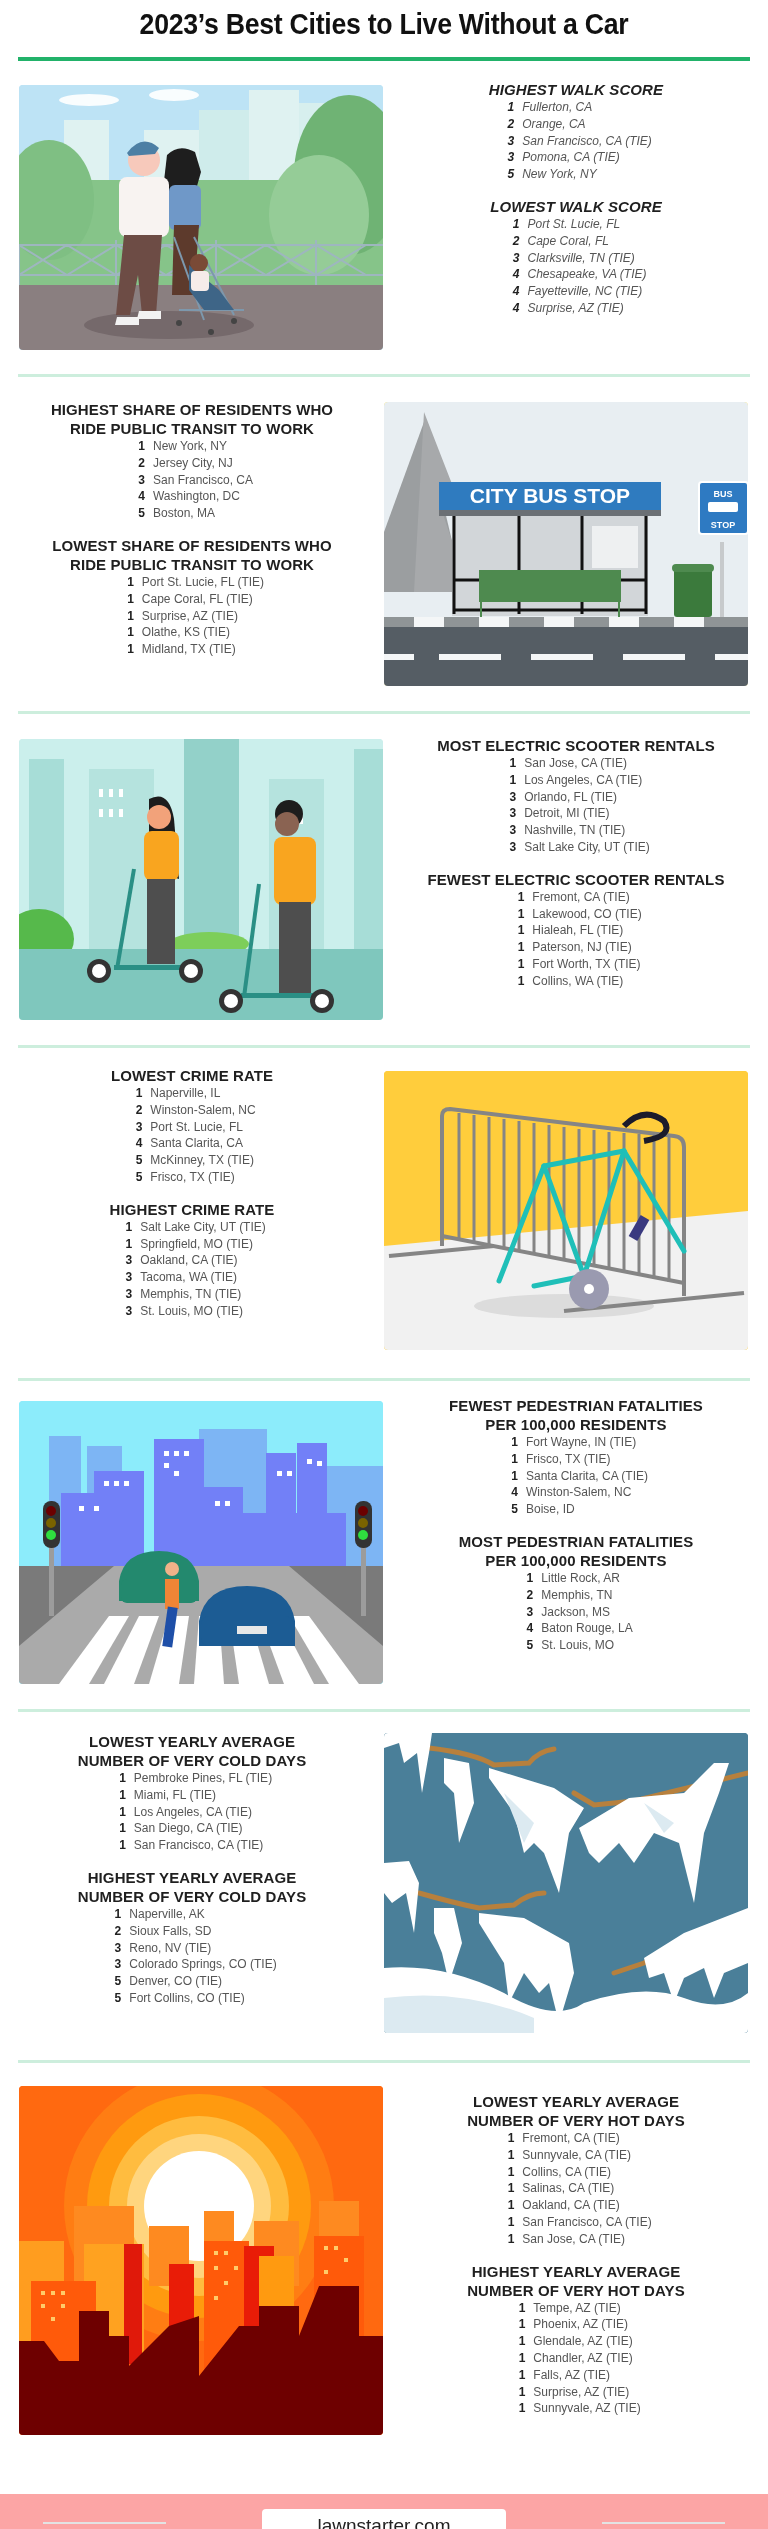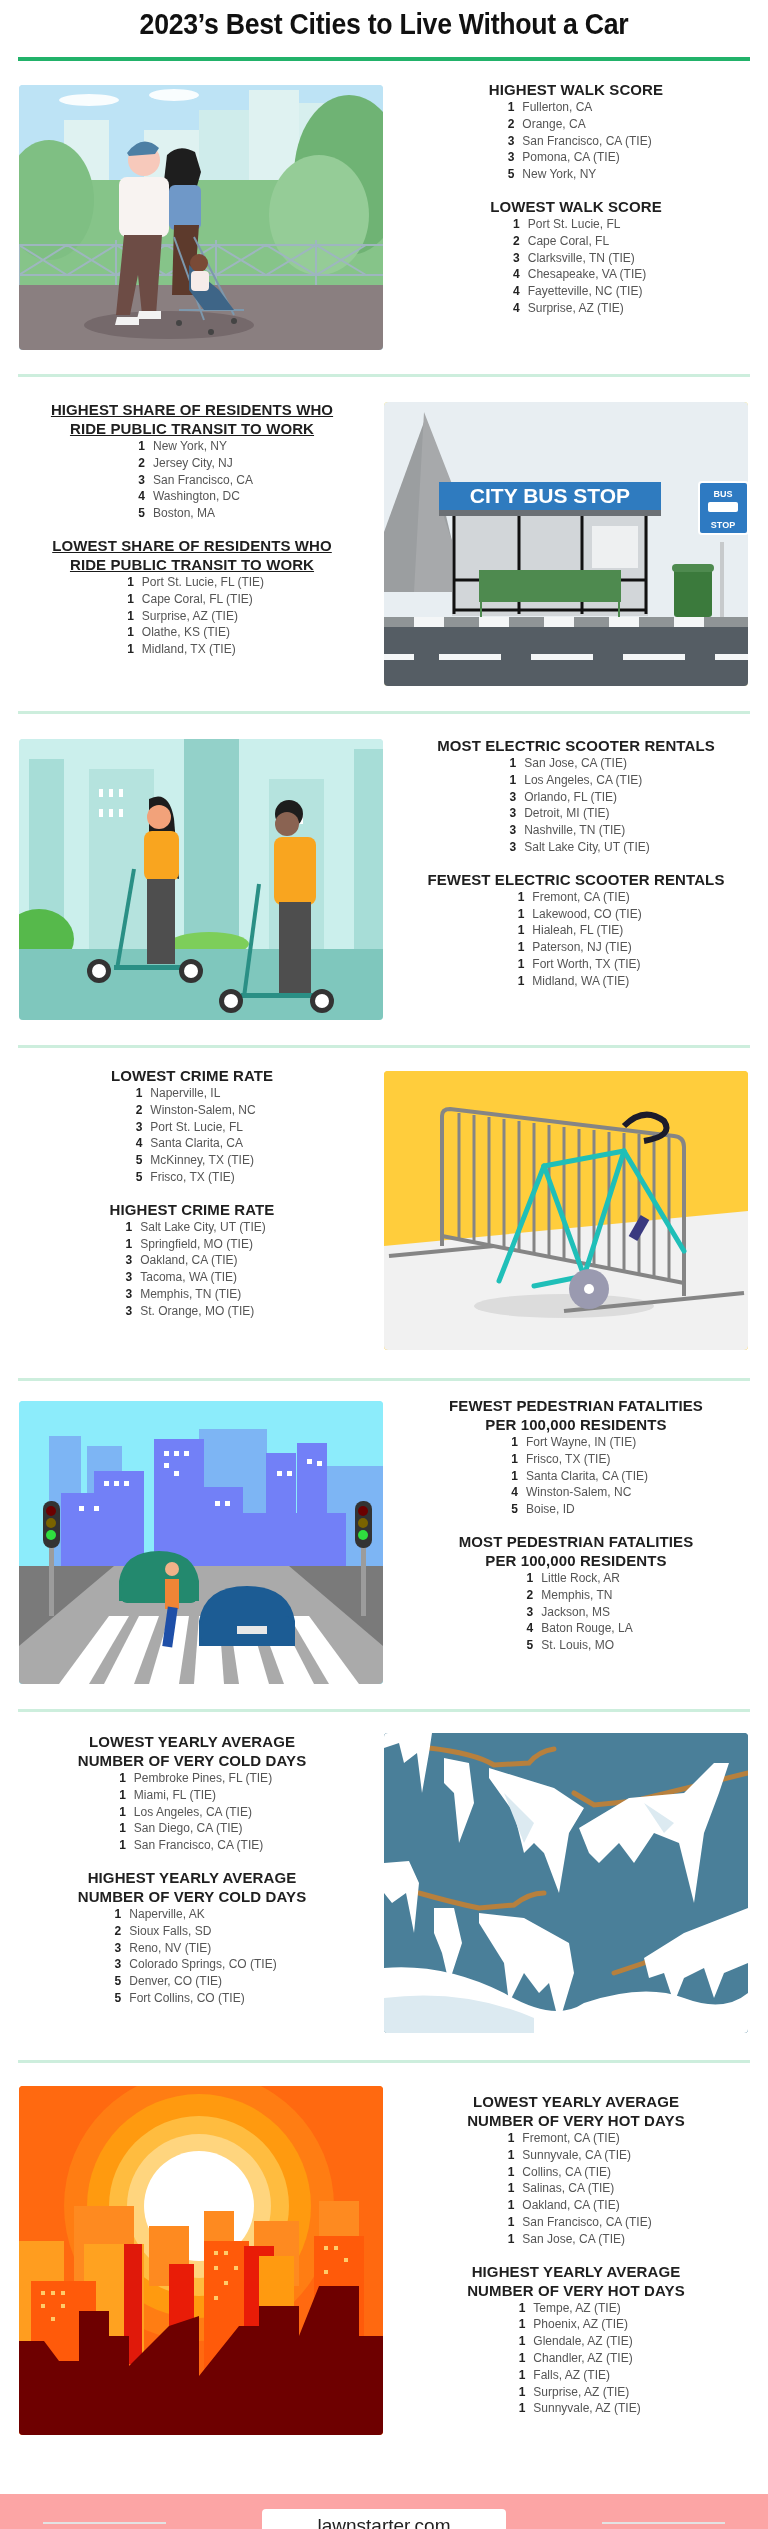--- a/index.html
+++ b/index.html
@@ -70,21 +70,21 @@
         <line x1="160" y1="225" x2="225" y2="225"></line>
       </g>
       <path d="M170 180 l30 25 15 20 -30 0 -15 -20z" fill="#3e6587"></path>
       <circle cx="180" cy="178" r="9" fill="#7a4a36"></circle>
       <rect x="172" y="186" width="18" height="20" rx="4" fill="#f6ece9"></rect>
       <circle cx="160" cy="238" r="3" fill="#444"></circle>
         <circle cx="215" cy="236" r="3" fill="#444"></circle>
         <circle cx="192" cy="247" r="3" fill="#444"></circle>
     </svg>
   </div>
-  <div class="col right" style="top:80px;">
+  <div class="col right" style="top:80px;font-style:italic;">
     <div>
       <div class="heading"><span>HIGHEST WALK SCORE</span></div>
       <div class="list">
         <div class="item"><span class="rank">1</span><span>Fullerton, CA</span></div>
         <div class="item"><span class="rank">2</span><span>Orange, CA</span></div>
         <div class="item"><span class="rank">3</span><span>San Francisco, CA (TIE)</span></div>
         <div class="item"><span class="rank">3</span><span>Pomona, CA (TIE)</span></div>
         <div class="item"><span class="rank">5</span><span>New York, NY</span></div>
       </div>
     </div>
@@ -96,21 +96,21 @@
         <div class="item"><span class="rank">3</span><span>Clarksville, TN (TIE)</span></div>
         <div class="item"><span class="rank">4</span><span>Chesapeake, VA (TIE)</span></div>
         <div class="item"><span class="rank">4</span><span>Fayetteville, NC (TIE)</span></div>
         <div class="item"><span class="rank">4</span><span>Surprise, AZ (TIE)</span></div>
       </div>
     </div>
   </div>
 
   <div class="divider" style="top:374px;"></div>
 
-  <div class="col left" style="top:400px;text-decoration:underline;">
+  <div class="col left" style="top:400px;">
     <div>
       <div class="heading">
           <div>HIGHEST SHARE OF RESIDENTS WHO</div>
           <div>RIDE PUBLIC TRANSIT TO WORK</div>
         </div>
       <div class="list">
         <div class="item"><span class="rank">1</span><span>New York, NY</span></div>
         <div class="item"><span class="rank">2</span><span>Jersey City, NJ</span></div>
         <div class="item"><span class="rank">3</span><span>San Francisco, CA</span></div>
         <div class="item"><span class="rank">4</span><span>Washington, DC</span></div>
@@ -242,21 +242,21 @@
       </div>
     </div>
     <div>
       <div class="heading"><span>FEWEST ELECTRIC SCOOTER RENTALS</span></div>
       <div class="list">
         <div class="item"><span class="rank">1</span><span>Fremont, CA (TIE)</span></div>
         <div class="item"><span class="rank">1</span><span>Lakewood, CO (TIE)</span></div>
         <div class="item"><span class="rank">1</span><span>Hialeah, FL (TIE)</span></div>
         <div class="item"><span class="rank">1</span><span>Paterson, NJ (TIE)</span></div>
         <div class="item"><span class="rank">1</span><span>Fort Worth, TX (TIE)</span></div>
-        <div class="item"><span class="rank">1</span><span>Midland, WA (TIE)</span></div>
+        <div class="item"><span class="rank">1</span><span>Collins, WA (TIE)</span></div>
       </div>
     </div>
   </div>
 
   <div class="divider" style="top:1045px;"></div>
 
   <div class="col left" style="top:1066px;">
     <div>
       <div class="heading"><span>LOWEST CRIME RATE</span></div>
       <div class="list">
@@ -269,21 +269,21 @@
       </div>
     </div>
     <div>
       <div class="heading"><span>HIGHEST CRIME RATE</span></div>
       <div class="list">
         <div class="item"><span class="rank">1</span><span>Salt Lake City, UT (TIE)</span></div>
         <div class="item"><span class="rank">1</span><span>Springfield, MO (TIE)</span></div>
         <div class="item"><span class="rank">3</span><span>Oakland, CA (TIE)</span></div>
         <div class="item"><span class="rank">3</span><span>Tacoma, WA (TIE)</span></div>
         <div class="item"><span class="rank">3</span><span>Memphis, TN (TIE)</span></div>
-        <div class="item"><span class="rank">3</span><span>St. Orange, MO (TIE)</span></div>
+        <div class="item"><span class="rank">3</span><span>St. Louis, MO (TIE)</span></div>
       </div>
     </div>
   </div>
   <div class="img" style="left:384px;top:1071px;height:279px;background:#ffcd3c;">
     <svg width="364" height="279" viewBox="0 0 364 279">
       <rect width="364" height="279" fill="#ffcd3c"></rect>
       <polygon points="0,175 364,140 364,279 0,279" fill="#f1f1f1"></polygon>
       <ellipse cx="180" cy="235" rx="90" ry="12" fill="#dcdcdc"></ellipse>
       <g stroke="#858585" stroke-width="4" fill="none">
         <path d="M58 175 L58 45 Q58 38 66 38 L290 65 Q300 66 300 76 L300 225"></path>

